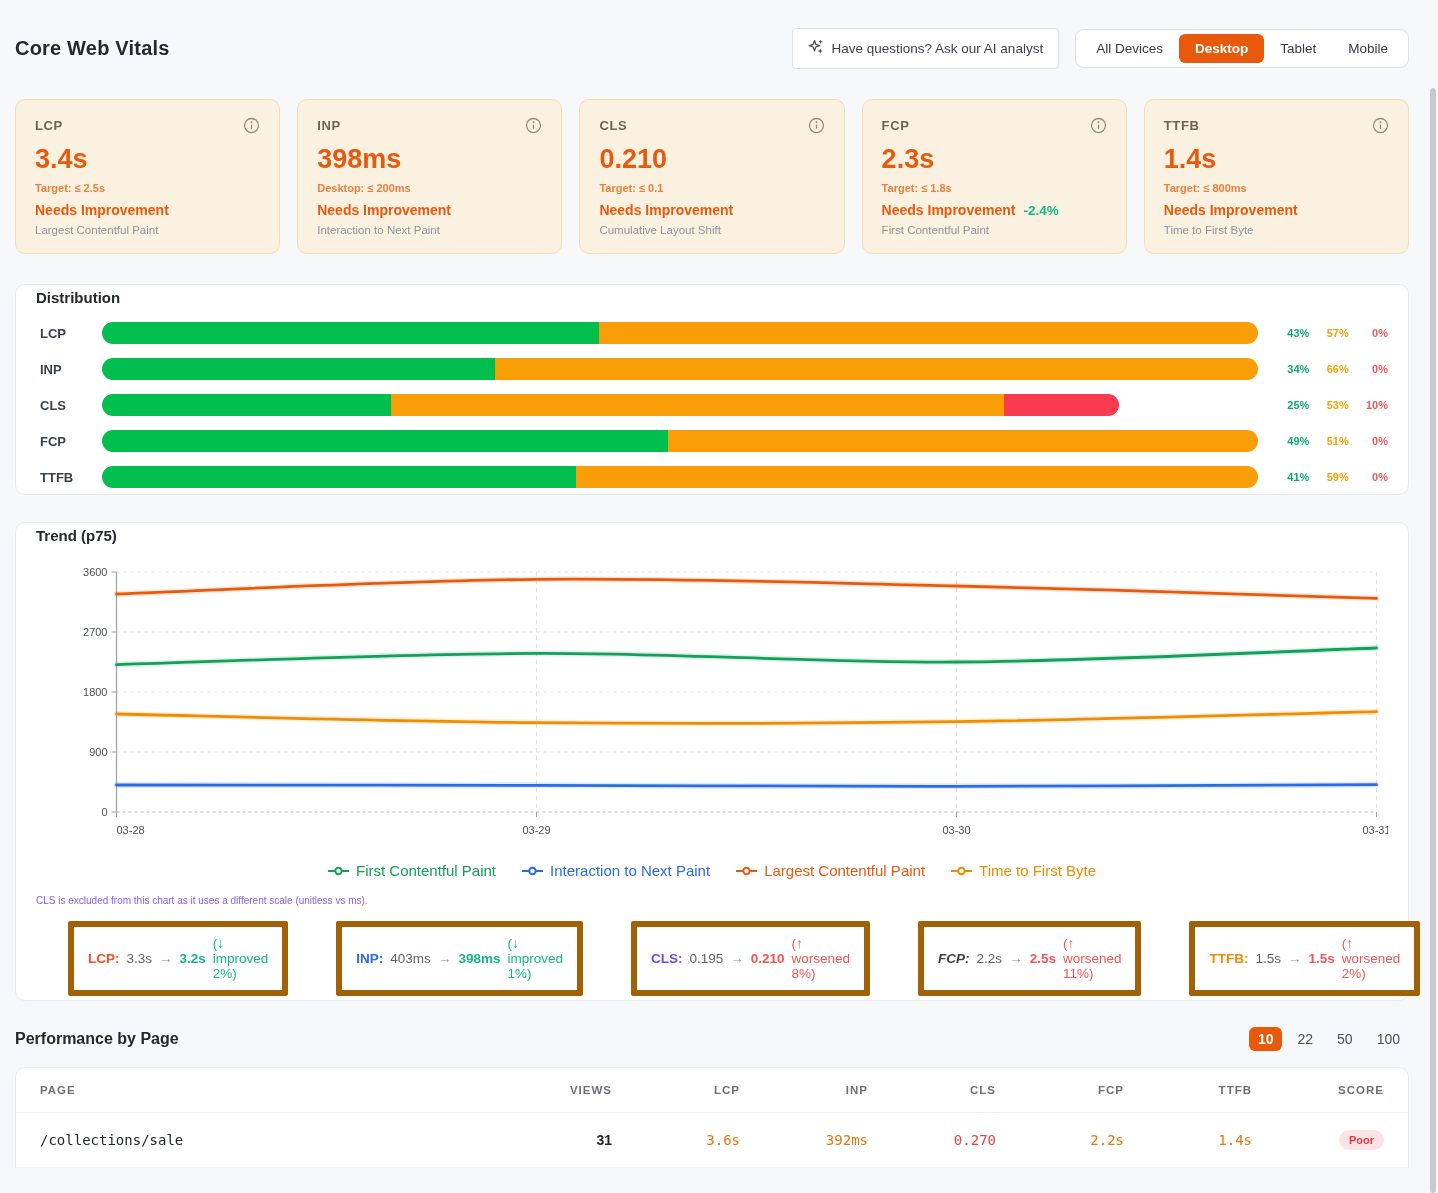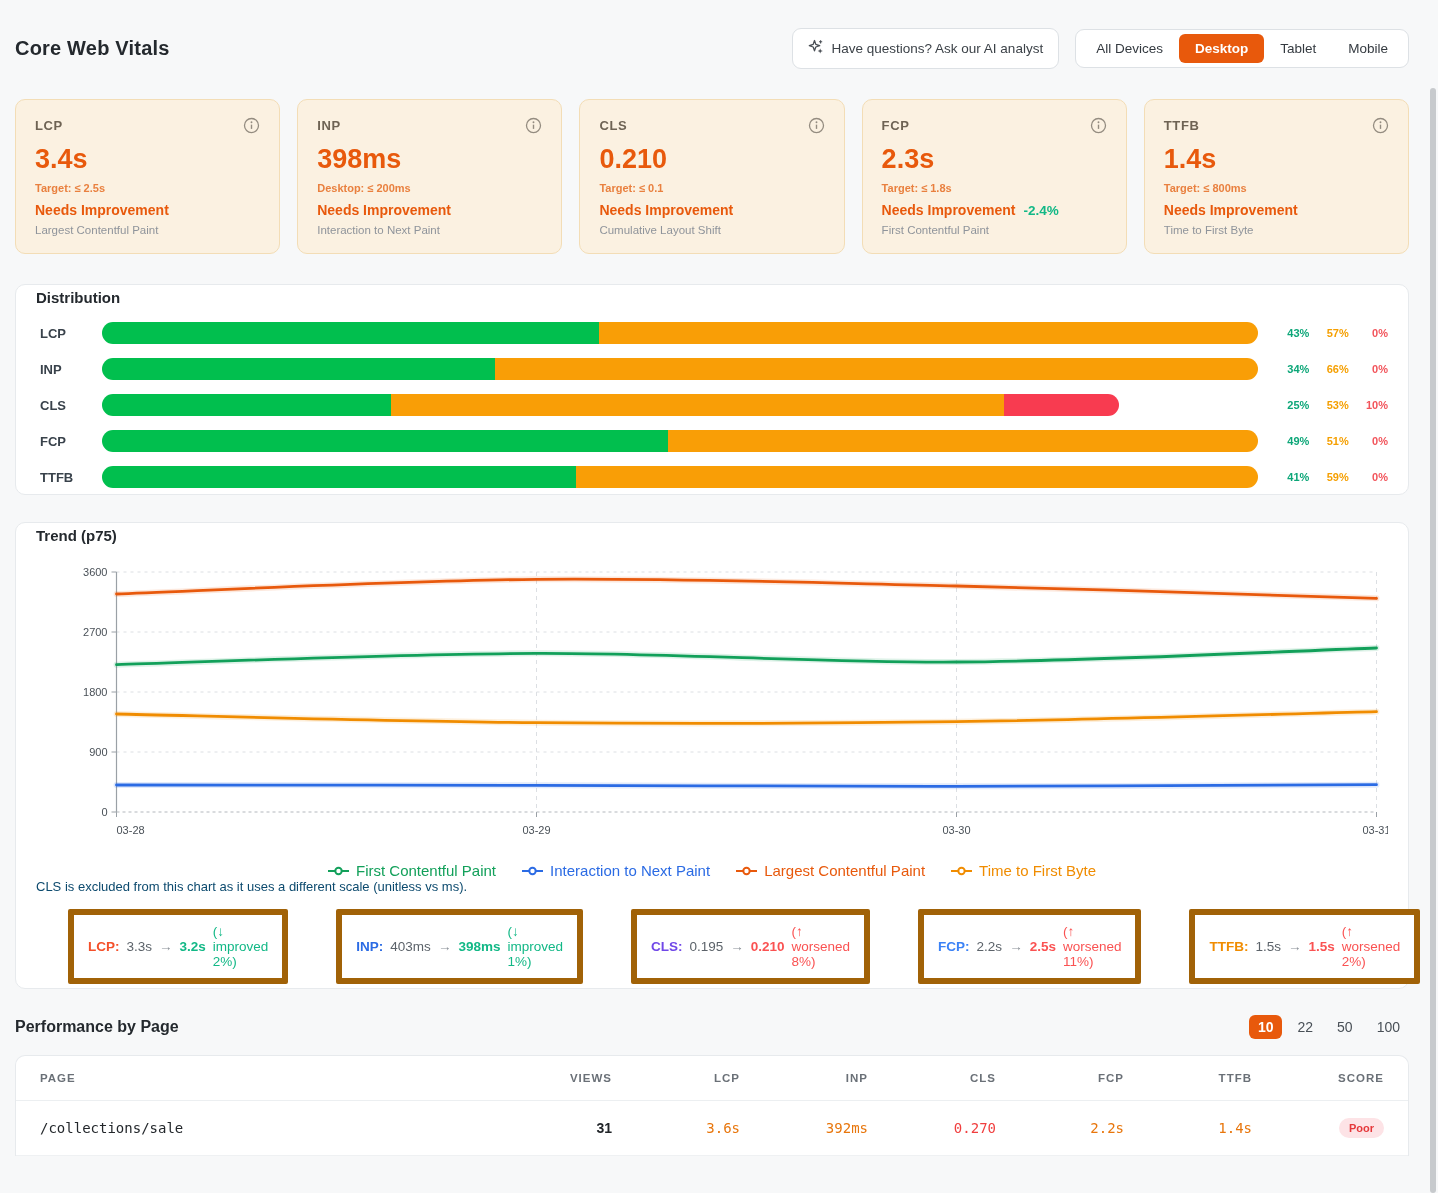--- a/index.html
+++ b/index.html
@@ -10,21 +10,21 @@
     color:#212529;
     padding:28px 29px 0 15px;
     position:relative;
   }
   
   .topbar { display:flex; align-items:center; justify-content:space-between; margin-bottom:30px; }
   .page-title { font-size:20px; font-weight:700; color:#24292e; letter-spacing:.2px; }
   .topbar-right { display:flex; align-items:center; gap:16px; }
   .ai-btn {
     display:flex; align-items:center; gap:8px; background:#fff; border:1px solid #dde1e5;
-    border-radius:9px; padding:10px 15px; font-size:13.5px; color:#3c4248; cursor:pointer;
+    border-radius:4px; padding:10px 15px; font-size:13.5px; color:#3c4248; cursor:pointer;
   }
   .device-tabs {
     display:flex; align-items:center; background:#fff; border:1px solid #dde1e5;
     border-radius:9px; padding:4px;
   }
   .device-tab { padding:7px 16px; font-size:13.5px; color:#343a40; border-radius:6px; cursor:pointer; }
   .device-tab.active { background:var(--accent); color:#fff; font-weight:700;text-align:center; }
   
   .cards { display:flex; gap:17px; margin-bottom:30px; }
   .card {
@@ -49,21 +49,21 @@
   .dist-track { flex:1; height:22px; }
   .dist-inner { display:flex; height:22px; border-radius:11px; overflow:hidden; }
   .dist-seg { height:100%; }
   .dist-pcts { display:flex; width:118px; justify-content:flex-end; gap:0; margin-left:12px; }
   .dist-pct { width:40px; text-align:right; font-size:11px; font-weight:700; }
   .pct-good { color:var(--pct-good); } .pct-mid { color:var(--pct-mid); } .pct-poor { color:var(--pct-poor); }
   
   .trend-chart { display:block; width:100%; height:298px; margin-top:4px; }
   .legend { display:flex; justify-content:center; gap:26px; margin-top:4px; }
   .legend-item { display:flex; align-items:center; gap:7px; font-size:15px; cursor:pointer; }
-  .trend-note { font-size:13px; color:#0c4a6e; }
+  .trend-note { font-size:10px; color:#8b5cf6; margin-top:16px; }
   .chips { display:flex; gap:16px; margin-top:15px; }
   .chip {
     display:flex; align-items:center; gap:7px; border:6px solid #a16207; border-radius:2px;
     padding:9px 14px; font-size:13.5px; background:#fff;margin-left:32px;
   }
   .chip-label { font-weight:700; }
   .chip-from { color:#5c636a; }
   .chip-arrow { color:#8a9097; }
   .chip-to { font-weight:700; }
   .chip-delta { font-weight:500; }
@@ -366,21 +366,21 @@
         <span class="chip-delta">(↓ improved 1%)</span>
     </div>
     <div class="chip dir-bad">
       <span class="chip-label" style="color: rgb(112, 72, 232);">CLS:</span>
         <span class="chip-from">0.195</span>
         <span class="chip-arrow">→</span>
         <span class="chip-to">0.210</span>
         <span class="chip-delta">(↑ worsened 8%)</span>
     </div>
     <div class="chip dir-bad">
-      <span class="chip-label" style="color: #3b82f6;">FCP:</span>
+      <span class="chip-label" style="color: #404040; font-style: italic;">FCP:</span>
         <span class="chip-from">2.2s</span>
         <span class="chip-arrow">→</span>
         <span class="chip-to">2.5s</span>
         <span class="chip-delta">(↑ worsened 11%)</span>
     </div>
     <div class="chip dir-bad">
       <span class="chip-label" style="color: rgb(240, 140, 0);">TTFB:</span>
         <span class="chip-from">1.5s</span>
         <span class="chip-arrow">→</span>
         <span class="chip-to">1.5s</span>

